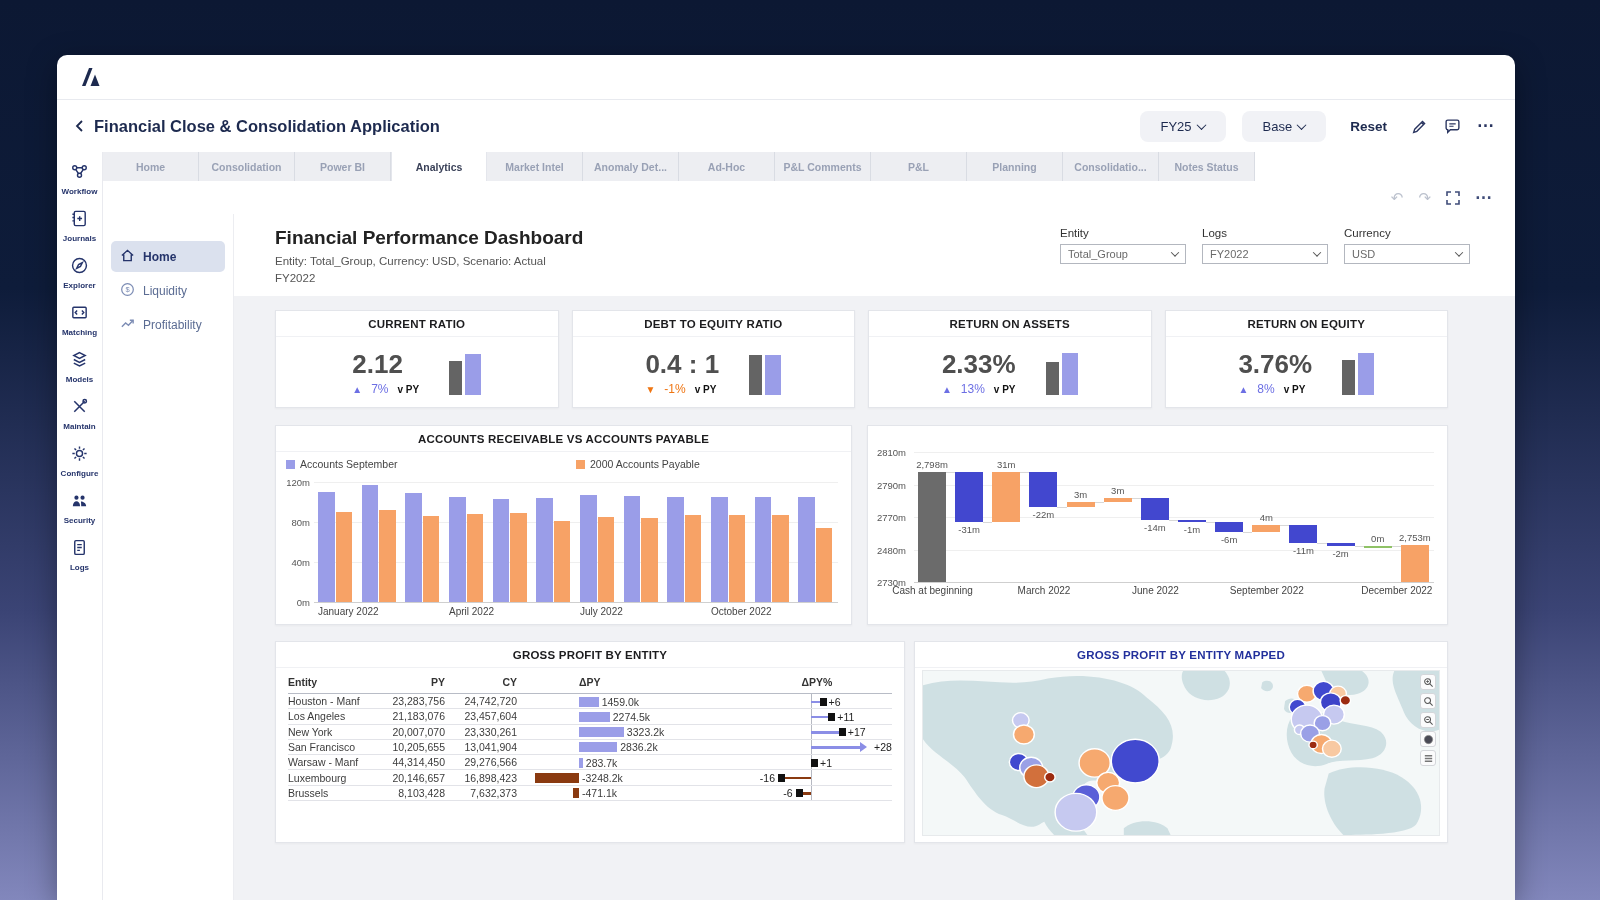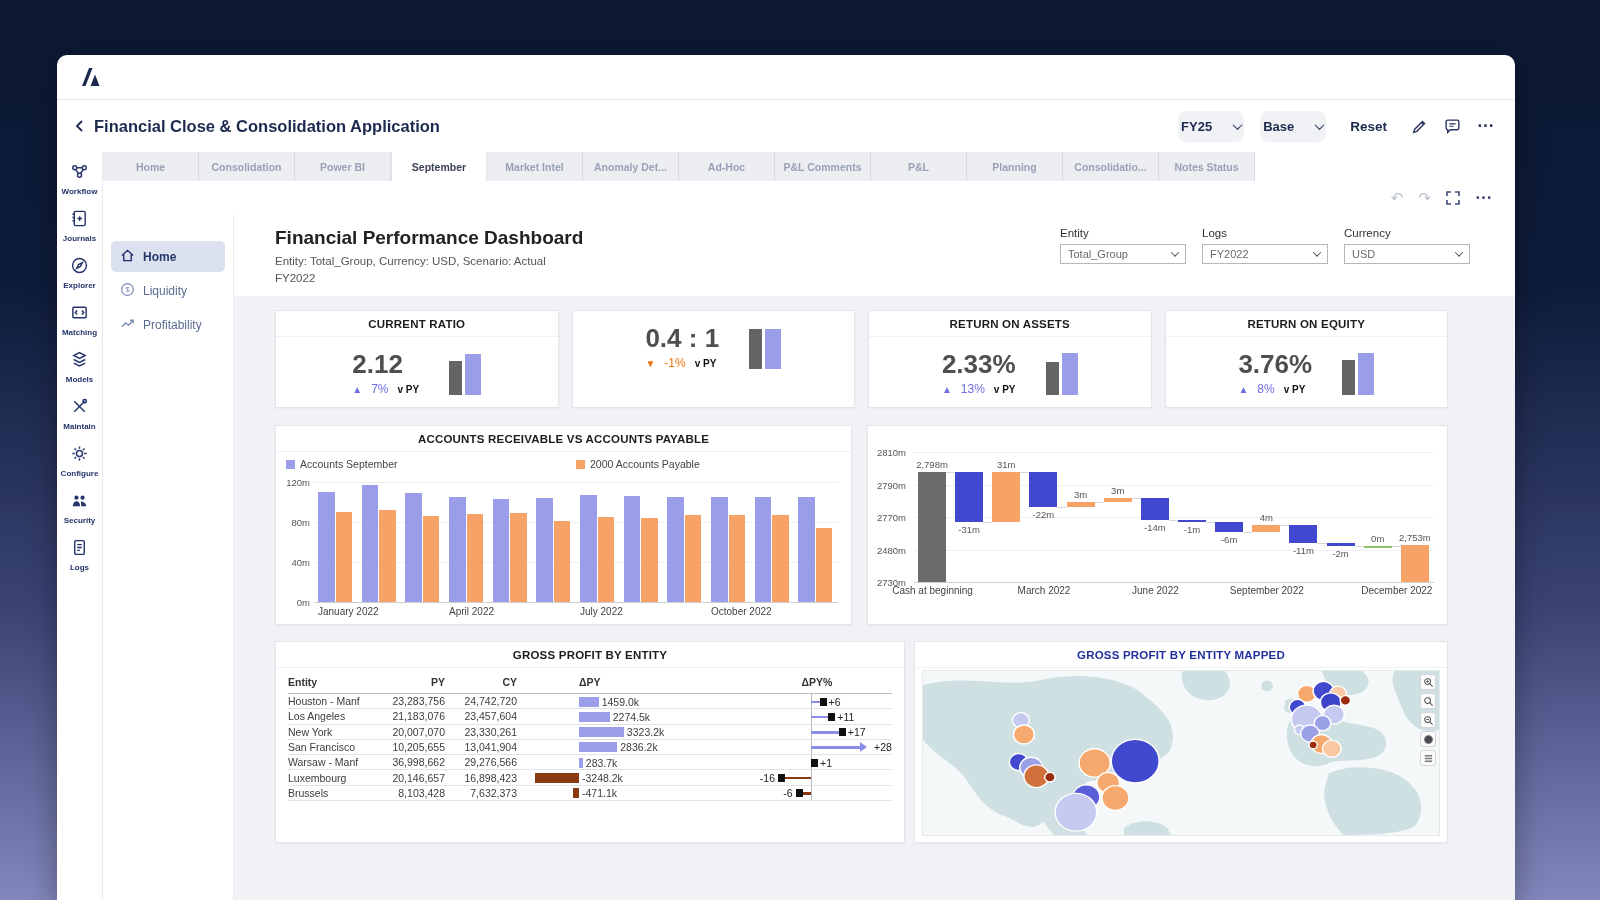--- a/index.html
+++ b/index.html
@@ -6,21 +6,21 @@
   html,body { width:1600px; height:900px; overflow:hidden; font-family:"Liberation Sans", sans-serif; }
   body { background:linear-gradient(180deg,#0c1833 0%,#0e1c3a 32%,#3b4475 68%,#8287bc 100%); position:relative; }
 
   .app-window { position:absolute; left:57px; top:55px; width:1458px; height:845px; background:#fff; border-radius:10px 10px 0 0; overflow:hidden; box-shadow:0 8px 30px rgba(0,0,0,.35); }
 
   .logo-bar { height:45px; border-bottom:1px solid #e8eaef; display:flex; align-items:center; padding-left:21px; }
   .title-bar { height:52px; display:flex; align-items:center; justify-content:space-between; padding:0 20px 0 16px; }
   .title-left { display:flex; align-items:center; gap:9px; }
   .app-title { font-size:16.5px; font-weight:bold; color:#1d2a4f; }
   .title-right { display:flex; align-items:center; gap:16px; }
-  .pill { display:flex; align-items:center; gap:22px; background:#f1f2f6; border:none; border-radius:8px; padding:8px 3px; font-family:inherit; font-size:13px; font-weight:bold; color:#1d2a4f; cursor:pointer; }
+  .pill { display:flex; align-items:center; gap:6px; background:#f1f2f6; border:none; border-radius:8px; padding:8px 21px; font-family:inherit; font-size:13px; font-weight:normal; color:#1d2a4f; cursor:pointer; }
   .chev { width:7px; height:7px; border-right:1.6px solid #1d2a4f; border-bottom:1.6px solid #1d2a4f; transform:rotate(45deg) translate(-1px,-1px); }
   .reset-btn { background:none; border:none; font-family:inherit; font-size:13.5px; font-weight:bold; color:#1d2a4f; margin:0 8px; cursor:pointer; }
   .dots { font-size:17px; font-weight:bold; color:#2a3560; letter-spacing:1px; line-height:10px; cursor:pointer; }
 
   .body-region { position:absolute; top:97px; left:0; right:0; bottom:0; display:flex; }
   .rail { width:46px; background:#fff; border-right:1px solid #e9eaef; display:flex; flex-direction:column; align-items:center; padding-top:10px; gap:13px; }
   .rail-item { display:flex; flex-direction:column; align-items:center; gap:2px; cursor:pointer; }
   .rail-item svg { width:19px; height:19px; }
   .rail-label { font-size:8px; font-weight:bold; color:#25346b; }
 
@@ -209,21 +209,21 @@
               <path d="M7.6 7 H12.4 M7.6 10 H12.4 M7.6 13 H10.4"></path>
             </svg></span>
           <div class="rail-label">Logs</div>
         </div>
       </div>
     <div class="right-region">
       <div class="tab-row" id="tabBar">
           <div class="tab">Home</div>
           <div class="tab">Consolidation</div>
           <div class="tab">Power BI</div>
-          <div class="tab active">September</div>
+          <div class="tab active">Analytics</div>
           <div class="tab">Market Intel</div>
           <div class="tab">Anomaly Det...</div>
           <div class="tab">Ad-Hoc</div>
           <div class="tab">P&amp;L Comments</div>
           <div class="tab">P&amp;L</div>
           <div class="tab">Planning</div>
           <div class="tab">Consolidatio...</div>
           <div class="tab">Notes Status</div>
         </div>
       <div class="undo-strip">
@@ -299,20 +299,21 @@
                       <span class="kpi-vs">v PY</span>
                     </div>
                   </div>
                   <div class="kpi-bars">
                     <div class="kpi-bar-gray" style="height: 34px;"></div>
                     <div class="kpi-bar-purple" style="height: 41px;"></div>
                   </div>
                 </div>
               </div>
               <div class="card kpi">
+                <div class="card-title">DEBT TO EQUITY RATIO</div>
                 <div class="kpi-body">
                   <div class="kpi-left">
                     <div class="kpi-value">0.4 : 1</div>
                     <div class="kpi-delta down">
                       <span class="tri">▼</span>
                       <span class="pct">-1%</span>
                       <span class="kpi-vs">v PY</span>
                     </div>
                   </div>
                   <div class="kpi-bars">
@@ -535,21 +536,21 @@
                     </div>
                     <div class="pct-cell">
                       <div class="pct-base" style="left: 104px;"></div>
                       <div class="pct-line" style="left: 104px; width: 49px; background: rgb(139, 142, 230);"></div>
                       <div class="pct-arrow" style="left: 153px;"></div>
                       <span class="pct-lbl" style="left: 167px;">+28</span>
                     </div>
                   </div>
                   <div class="gp-row">
                     <div>Warsaw - Manf</div>
-                    <div class="c-right">36,998,662</div>
+                    <div class="c-right">44,314,450</div>
                     <div class="c-right">29,276,566</div>
                     <div class="dpy-cell">
                       <div class="dpy-bar" style="left: 62px; width: 3.82995px; background: rgb(155, 158, 232);"></div>
                       <span class="dpy-lbl" style="left: 68.8299px;">283.7k</span>
                     </div>
                     <div class="pct-cell">
                       <div class="pct-base" style="left: 104px;"></div>
                       <div class="pct-line" style="left: 104px; width: 2px; background: rgb(139, 142, 230);"></div>
                       <div class="pct-sq" style="left: 104px;"></div>
                       <span class="pct-lbl" style="left: 113px;">+1</span>

